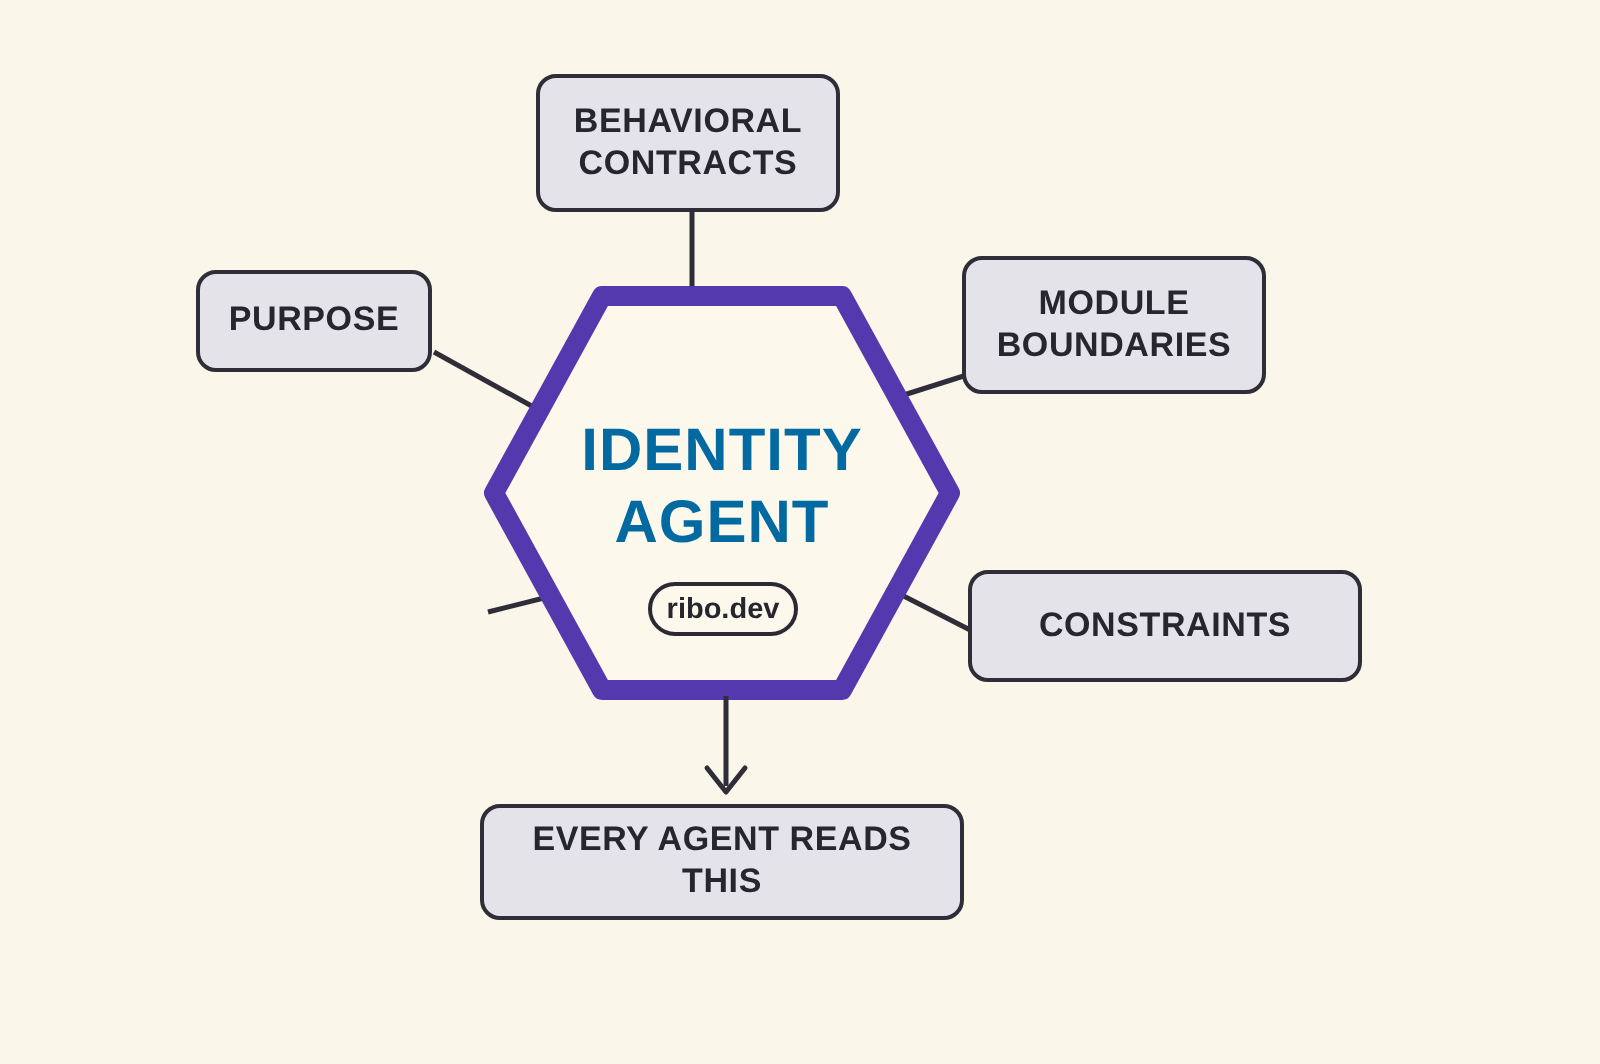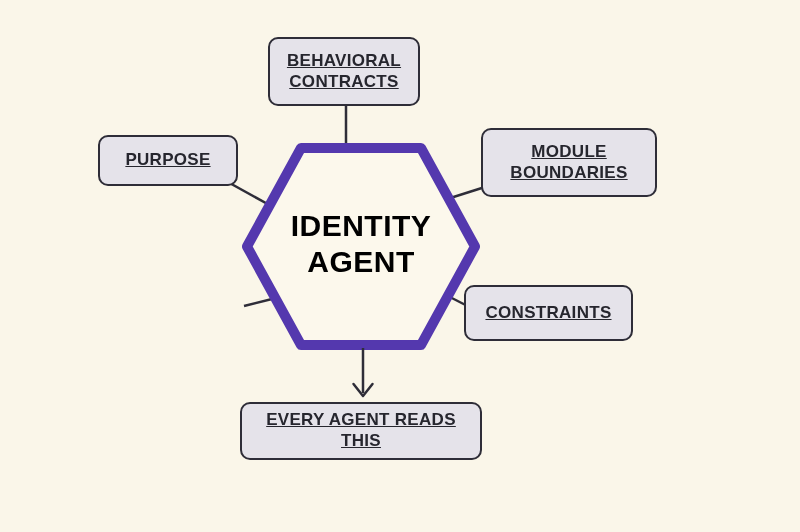--- a/index.html
+++ b/index.html
@@ -28,37 +28,36 @@
     align-items: center;
     justify-content: center;
     text-align: center;
     font-weight: bold;
     font-size: 17px;
     line-height: 1.22;
     letter-spacing: 0.3px;
     color: #26262e;
     box-sizing: border-box;
     padding: 2px 6px;
-    text-decoration: underline;
   }
   .node-behavioral    { left: 268px; top: 37px;  width: 152px; height: 69px; }
-  .node-purpose       { left: 98px;  top: 135px; width: 140px; height: 51px; }
-  .node-module        { left: 481px; top: 128px; width: 176px; height: 69px; }
+  .node-purpose       { left: 98px;  top: 135px; width: 118px; height: 51px; }
+  .node-module        { left: 481px; top: 128px; width: 152px; height: 69px; }
   .node-relationships { left: 78px;  top: 298px; width: 169px; height: 54px; }
-  .node-constraints   { left: 464px; top: 285px; width: 169px; height: 56px; }
+  .node-constraints   { left: 484px; top: 285px; width: 197px; height: 56px; }
   .node-footer        { left: 240px; top: 402px; width: 242px; height: 58px; }
   .hex-title {
     position: absolute;
     left: 247px; top: 208px; width: 228px;
     text-align: center;
     font-weight: bold;
     font-size: 30px;
     line-height: 36px;
     letter-spacing: 0.5px;
-    color: #000000;
+    color: #0369a1;
   }
   .hex-badge {
     position: absolute;
     left: 324px; top: 291px;
     width: 75px; height: 27px;
     box-sizing: border-box;
     background: #fcf8ec;
     border: 2px solid #2b2a33;
     border-radius: 14px;
     display: flex;
@@ -107,14 +106,17 @@
 
   <div class="node node-footer">
     <span>EVERY AGENT READS THIS</span>
   </div>
 
   <div class="hex-title">
     <div>IDENTITY</div>
     <div>AGENT</div>
   </div>
 
+  <div class="hex-badge">
+    <span>ribo.dev</span>
+  </div>
 
 </div>
 
 </body></html>

